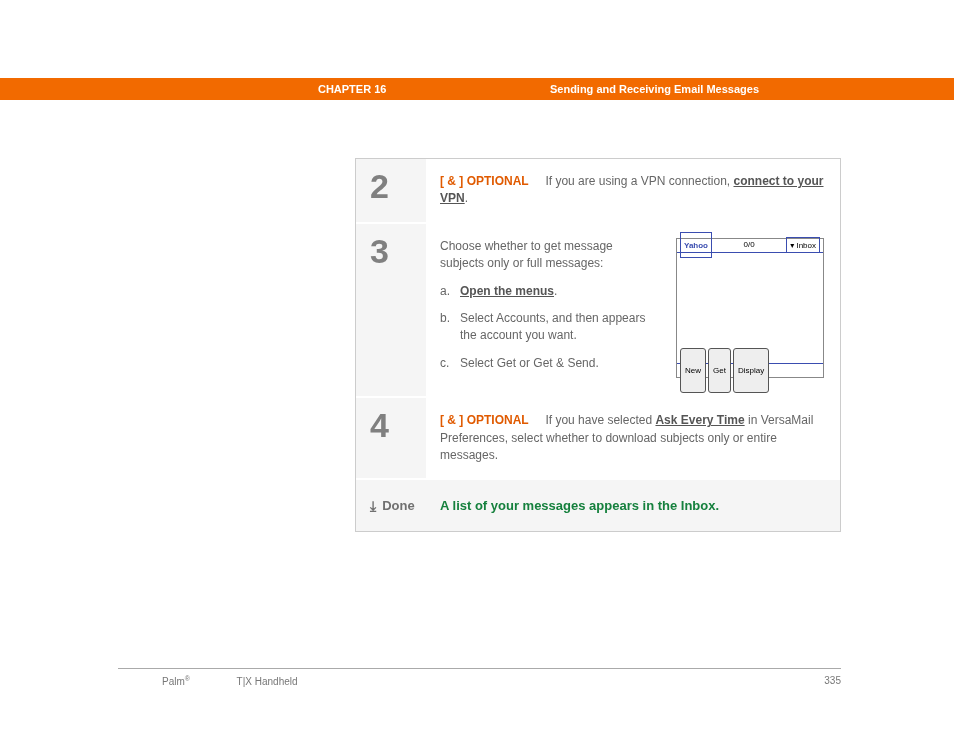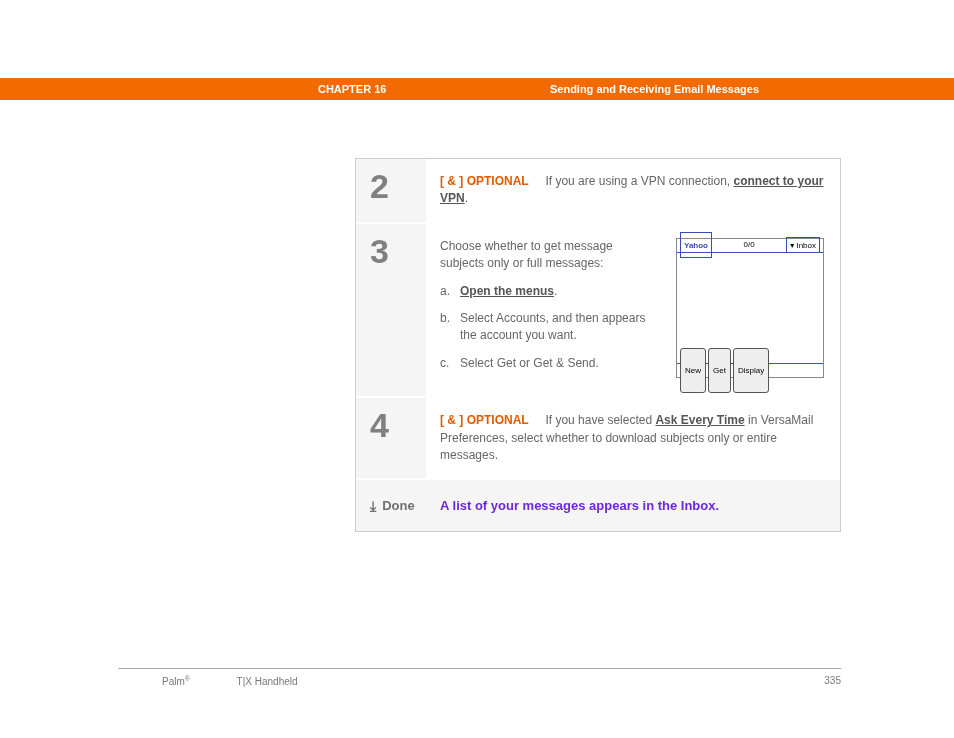--- a/index.html
+++ b/index.html
@@ -137,21 +137,21 @@
     font-weight: bold;
     font-size: 13px;
     flex-shrink: 0;
   }
   .done-arrow {
     font-size: 14px;
     line-height: 1;
   }
   .done-text {
     font-weight: bold;
-    color: #6d28d9;
+    color: #15803d;
     font-size: 13px;
     margin-left: 14px;
   }
   .footer {
     position: absolute;
     left: 118px;
     right: 113px;
     top: 668px;
     border-top: 1px solid #aaa;
     padding-top: 6px;

